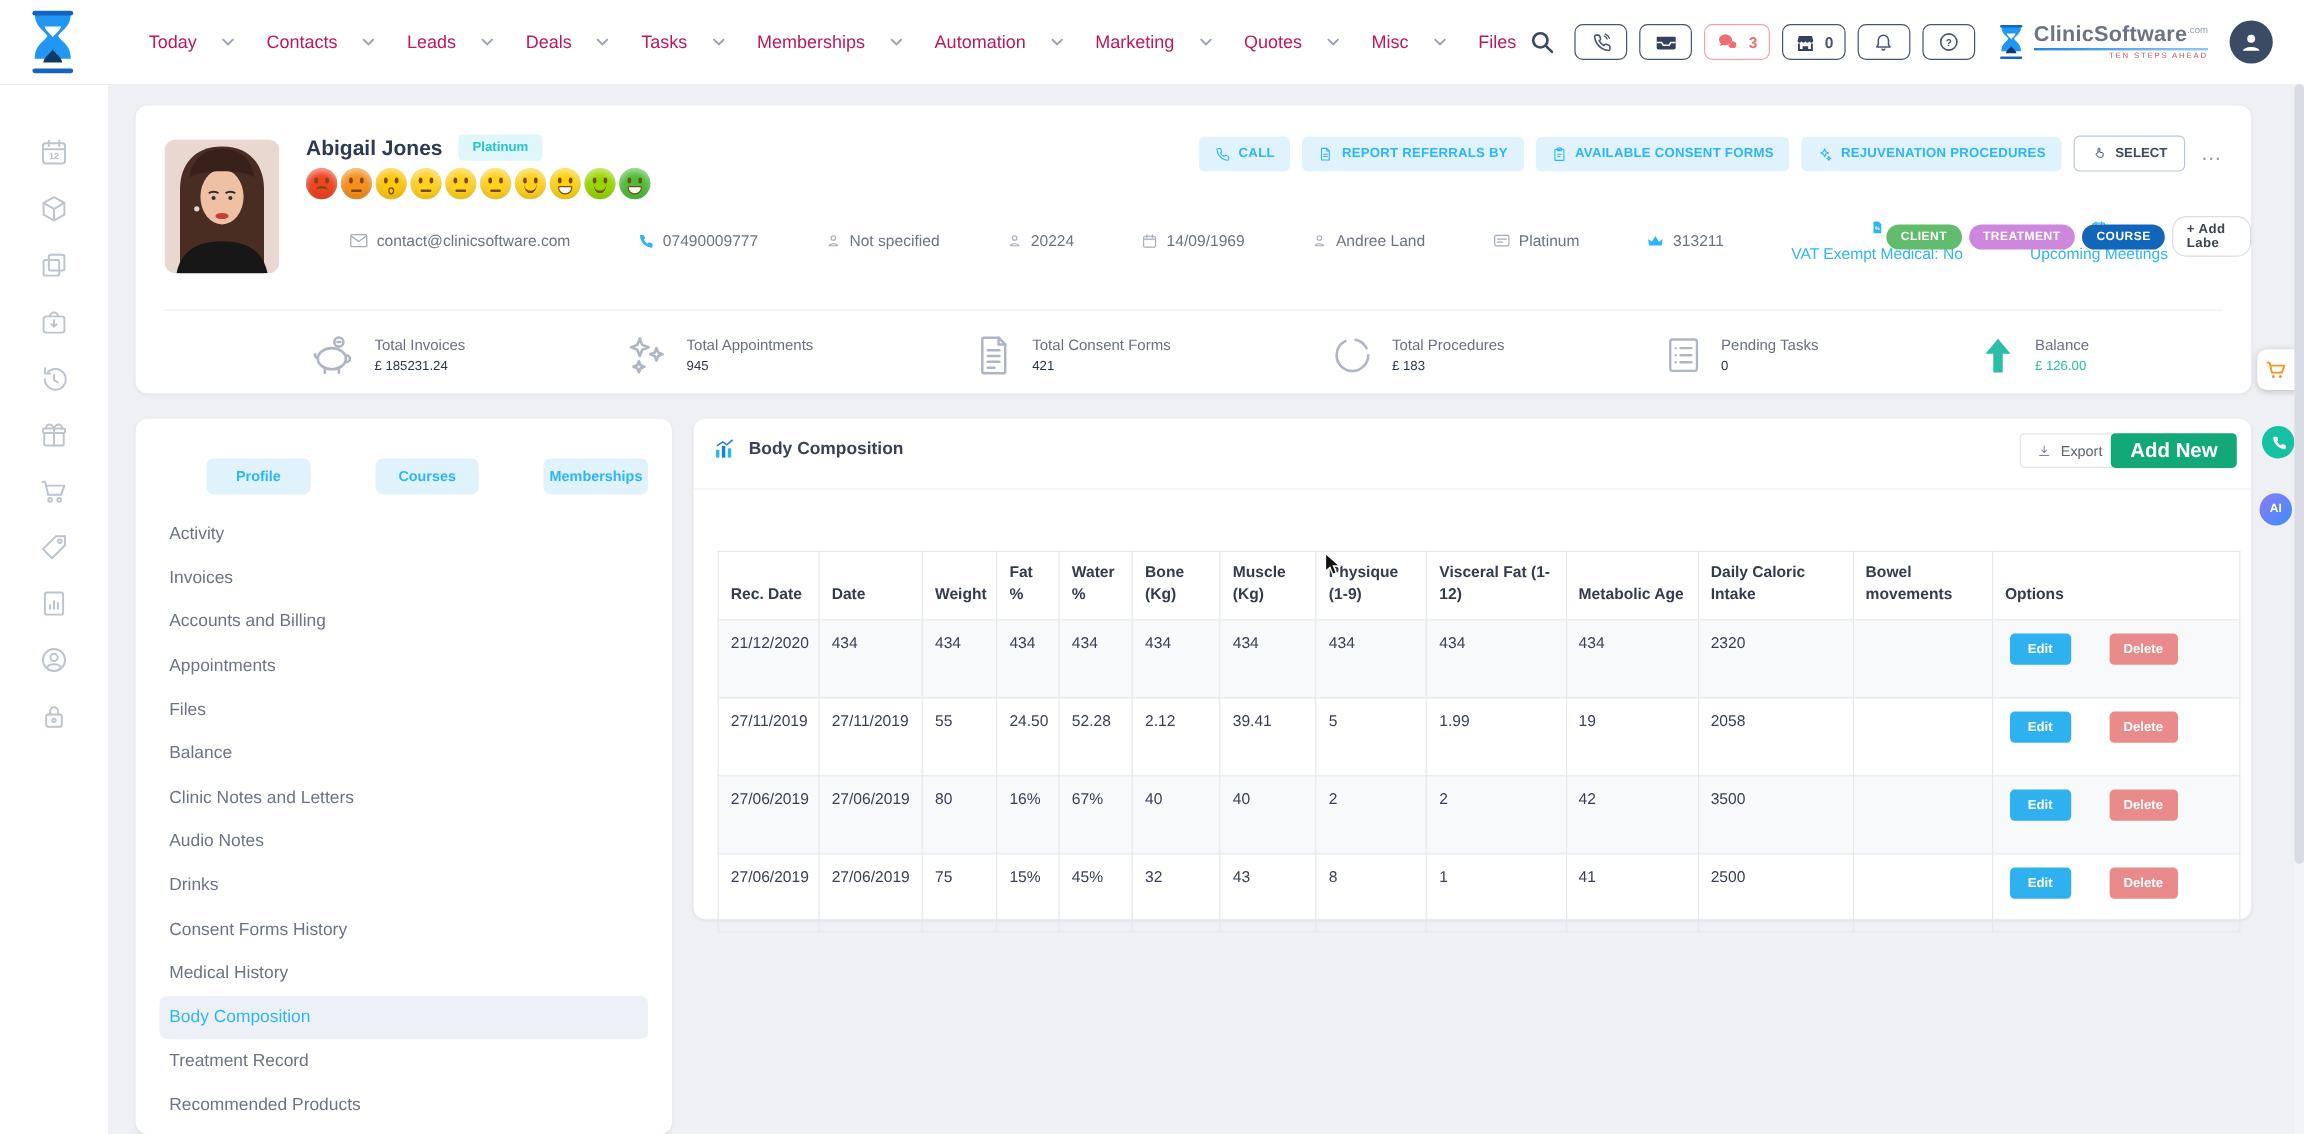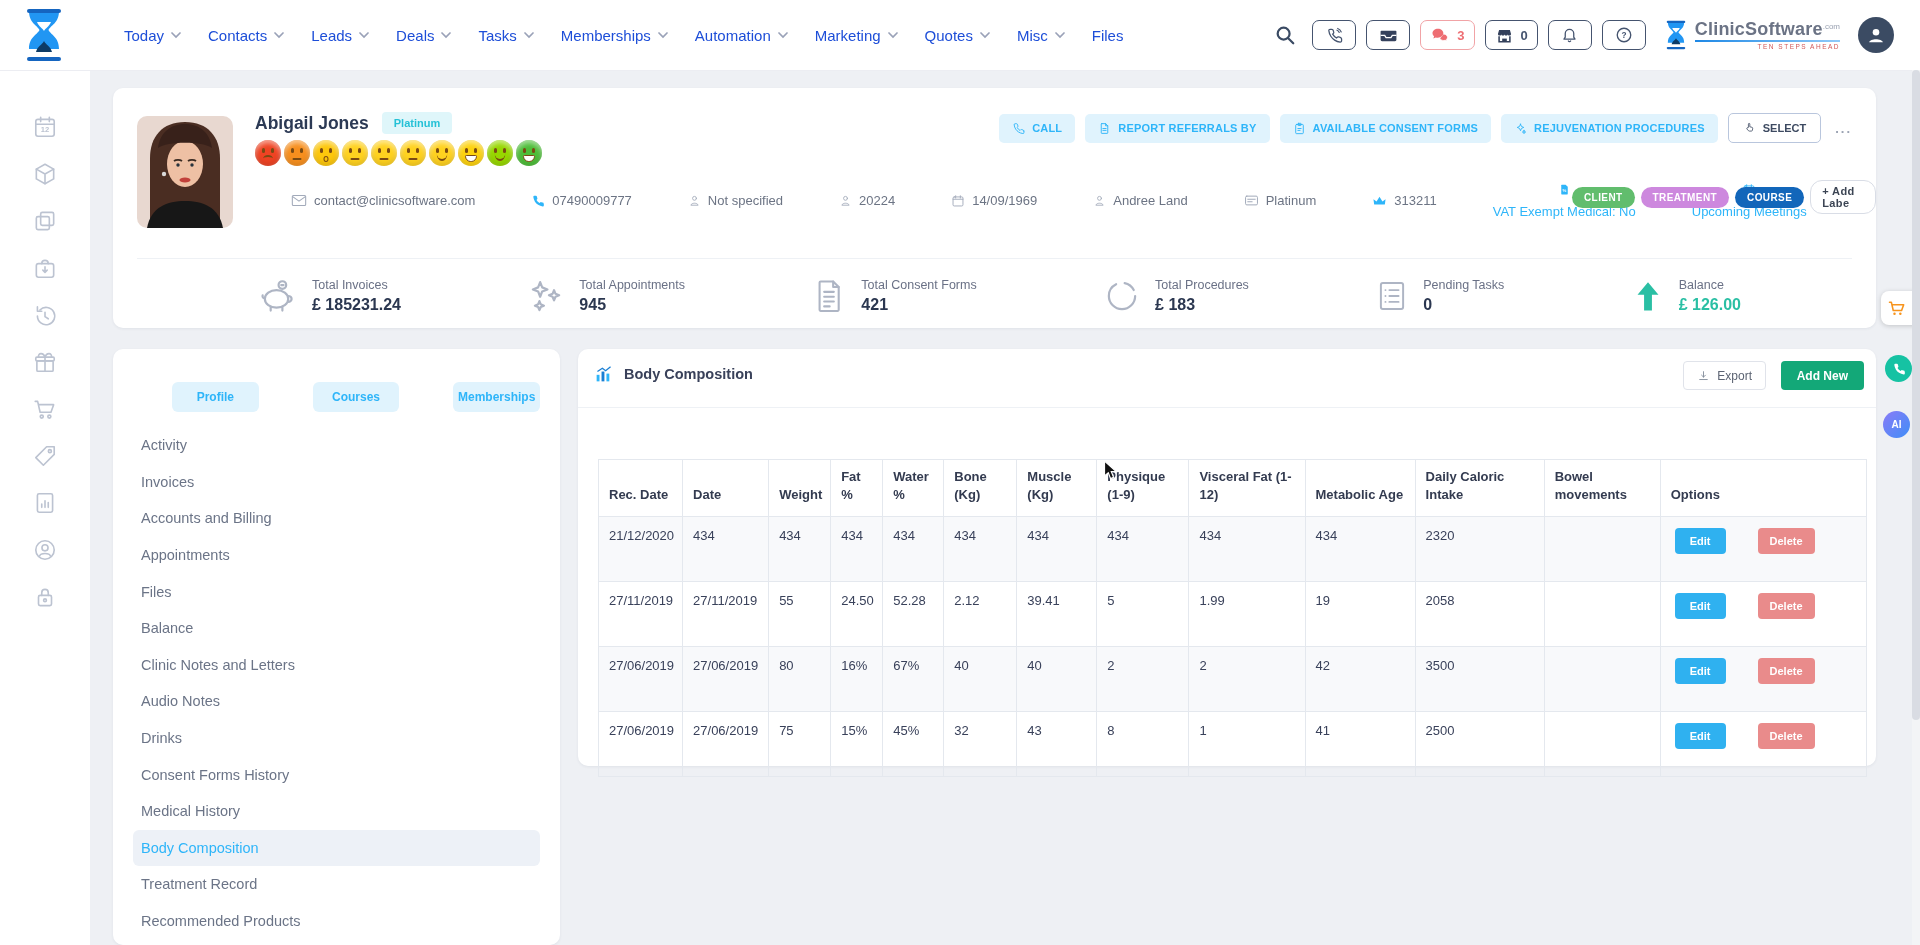--- a/index.html
+++ b/index.html
@@ -3,21 +3,21 @@
 <meta charset="utf-8">
 <style>
   html,body{margin:0;padding:0;}
   body{width:1920px;height:945px;position:relative;overflow:hidden;background:#eef0f4;
        font-family:"Liberation Sans", sans-serif; -webkit-font-smoothing:antialiased;}
   svg{display:block}
   
   .topbar{position:absolute;top:0;left:0;width:1920px;height:70px;background:#fff;border-bottom:1px solid #ecedf2;z-index:6;}
   .brandmark{position:absolute;left:22px;top:8px;}
   .nav{position:absolute;left:124px;top:0;height:70px;display:flex;align-items:center;gap:27px;}
-  .nav-item{display:flex;align-items:center;gap:7px;color:#1d4ed8;font-size:15px;cursor:pointer;white-space:nowrap;}
+  .nav-item{display:flex;align-items:center;gap:21px;color:#be185d;font-size:15px;cursor:pointer;white-space:nowrap;}
   .chev{width:10px;height:7px;}
   .chev path{fill:none;stroke:#9aa2b8;stroke-width:1.7;stroke-linecap:round;}
   .top-right{position:absolute;right:26px;top:0;height:70px;display:flex;align-items:center;gap:10px;}
   .search-ic{margin-right:6px;cursor:pointer;}
   .tbtn{height:30px;min-width:44px;padding:0 9px;border:1.4px solid #45546f;border-radius:7px;display:flex;align-items:center;justify-content:center;gap:7px;background:#fff;cursor:pointer;box-sizing:border-box;}
   .tbtn.alert{border-color:#f1a3a6;}
   .tcount{font-size:13px;font-weight:bold;color:#45546f;}
   .tbtn.alert .tcount{color:#ee6e73;}
   .brand{display:flex;align-items:center;gap:7px;margin:0 8px;cursor:pointer;}
   .brand-text{display:flex;flex-direction:column;line-height:1;}
@@ -62,35 +62,35 @@
   .abtn{background:#e0f3fd;color:#2eb5f9;font-size:11px;font-weight:bold;padding:8px 13px;border-radius:5px;display:flex;gap:7px;align-items:center;letter-spacing:.2px;cursor:pointer;white-space:nowrap;}
   .abtn svg path,.abtn svg rect{fill:none;stroke:#2eb5f9;stroke-width:1.7;stroke-linecap:round;stroke-linejoin:round;}
   .select-btn{background:#fff;border:1px solid #b9c6dd;color:#3d4a61;font-size:11px;font-weight:bold;padding:7px 14px;border-radius:5px;display:flex;gap:7px;align-items:center;cursor:pointer;}
   .select-btn svg path{fill:none;stroke:#3d4a61;stroke-width:1.5;stroke-linejoin:round;}
   .dots{color:#9aa2b2;font-weight:bold;letter-spacing:2px;font-size:13px;cursor:pointer;padding:0 4px;}
   .pdivider{position:absolute;left:24px;right:24px;top:170px;border-top:1px solid #eef1f5;}
   .stats{position:absolute;left:145px;right:135px;top:184px;height:48px;display:flex;justify-content:space-between;align-items:center;}
   .stat{display:flex;gap:14px;align-items:center;}
   .stat .sic path,.stat .sic rect,.stat .sic circle,.stat .sic ellipse,.stat .sic line{fill:none;stroke:#aeb5c4;stroke-width:1.5;stroke-linecap:round;stroke-linejoin:round;}
   .stat-label{font-size:12.5px;color:#6a7186;margin-bottom:4px;}
-  .stat-value{font-size:16px;font-weight:bold;color:#2b3750;}
+  .stat-value{font-size:11px;font-weight:normal;color:#2b3750;}
   
   #leftCard{left:113px;top:349px;width:447px;height:596px;border-radius:10px;}
   .tabs{position:absolute;left:20px;right:20px;top:33px;display:flex;gap:15px;}
   .tab{flex:1;height:30px;background:#e0f3fd;color:#2eb5f9;font-size:12px;font-weight:bold;border-radius:6px;display:flex;align-items:center;justify-content:center;cursor:pointer;margin-left:39px;}
   .menu{position:absolute;left:20px;right:20px;top:78px;}
   .mitem{height:36.6px;display:flex;align-items:center;padding-left:8px;font-size:14.5px;color:#6b7487;border-radius:6px;cursor:pointer;}
   .mitem.active{background:#edf1f7;color:#2eb5f9;}
   
   #rightCard{left:578px;top:349px;width:1298px;height:417px;}
   .sec-head{position:absolute;left:16px;top:16px;display:flex;gap:10px;align-items:center;}
   .sec-title{font-size:14.5px;font-weight:bold;color:#39415a;}
   .export-btn{position:absolute;right:110px;top:12px;height:29px;background:#fff;border:1px solid #e0e3ea;border-radius:4px;color:#5b6372;font-size:12px;display:flex;align-items:center;gap:7px;padding:0 13px;cursor:pointer;box-sizing:border-box;}
   .export-btn svg path{fill:none;stroke:#7c8696;stroke-width:1.6;stroke-linecap:round;}
-  .addnew-btn{position:absolute;right:12px;top:12px;height:29px;background:#13a878;border-radius:4px;color:#fff;font-size:12px;font-weight:bold;display:flex;align-items:center;padding:0 16px;cursor:pointer;}
+  .addnew-btn{position:absolute;right:12px;top:12px;height:29px;background:#13a878;border-radius:4px;color:#fff;font-size:17px;font-weight:bold;display:flex;align-items:center;padding:0 16px;cursor:pointer;}
   .sec-div{position:absolute;left:0;right:0;top:58px;border-top:1px solid #eef1f5;}
   .tbl-wrap{position:absolute;left:20px;top:110px;right:9px;}
   table.bc{width:100%;border-collapse:collapse;table-layout:fixed;font-size:13px;color:#39415a;}
   table.bc th,table.bc td{border:1px solid #e4e8ee;text-align:left;padding:8px 10px;}
   table.bc th{font-weight:bold;vertical-align:bottom;padding-bottom:12px;height:36px;line-height:1.4;color:#333b50;}
   table.bc td{vertical-align:top;height:45px;padding-top:11px;}
   table.bc tbody tr:nth-child(odd){background:#f8f9fb;}
   td.options{vertical-align:middle;}
   .opt-cell{display:flex;gap:32px;align-items:center;padding-left:4px;}
   .btn-edit{background:#2fb1f0;color:#fff;font-size:11px;font-weight:bold;padding:7px 15px;border-radius:4px;cursor:pointer;}

